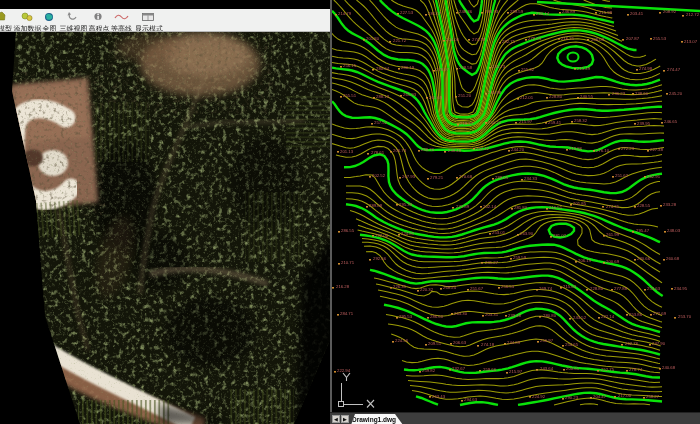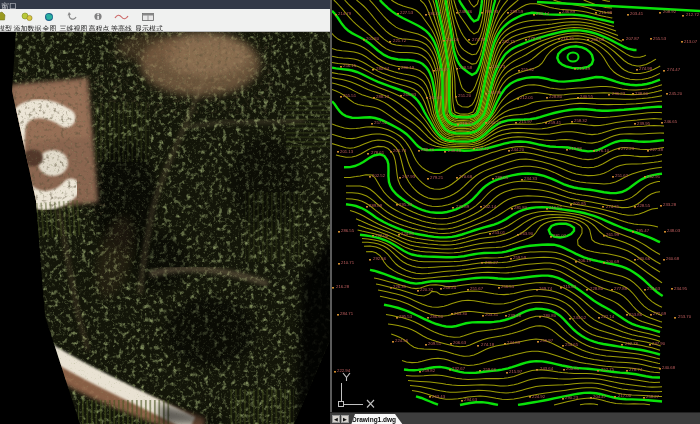--- a/index.html
+++ b/index.html
@@ -1,22 +1,19 @@
 <!DOCTYPE html>
 <html><head><meta charset="utf-8"><style>
 *{margin:0;padding:0;box-sizing:border-box;-webkit-font-smoothing:antialiased}
 body{width:700px;height:424px;overflow:hidden;background:#000;font-family:"Liberation Sans",sans-serif}
 .abs{position:absolute}
 </style></head>
 <body>
 <div class="abs" style="left:0;top:0;width:700px;height:424px;background:#000">
 
-  <div class="abs" style="left:0;top:0;width:332px;height:9px;background:#323947;overflow:hidden">
-    <div class="abs" style="left:1px;top:1px;color:#c9ccd2;font-size:8px;letter-spacing:0px">窗口</div>
-  </div>
 
   <div class="abs" style="left:0;top:9px;width:332px;height:23px;background:#f0f1f0;border-bottom:1px solid #b8b8b8;overflow:hidden">
     <svg class="abs" width="332" height="23" style="left:0;top:0" xmlns="http://www.w3.org/2000/svg">
 
       <path d="M-4 5 L2 3 L5 6 L4.5 11 L-4 11 Z" fill="#9a9a20" stroke="#6a6a10" stroke-width="0.5"></path>
 
       <circle cx="25" cy="7" r="3" fill="#b8c83a" stroke="#7a8a20" stroke-width="0.6"></circle>
       <circle cx="29.5" cy="9" r="2.6" fill="#d8c840" stroke="#8a7a20" stroke-width="0.6"></circle>
 
       <circle cx="49" cy="8" r="4" fill="#1a5f8a"></circle>

